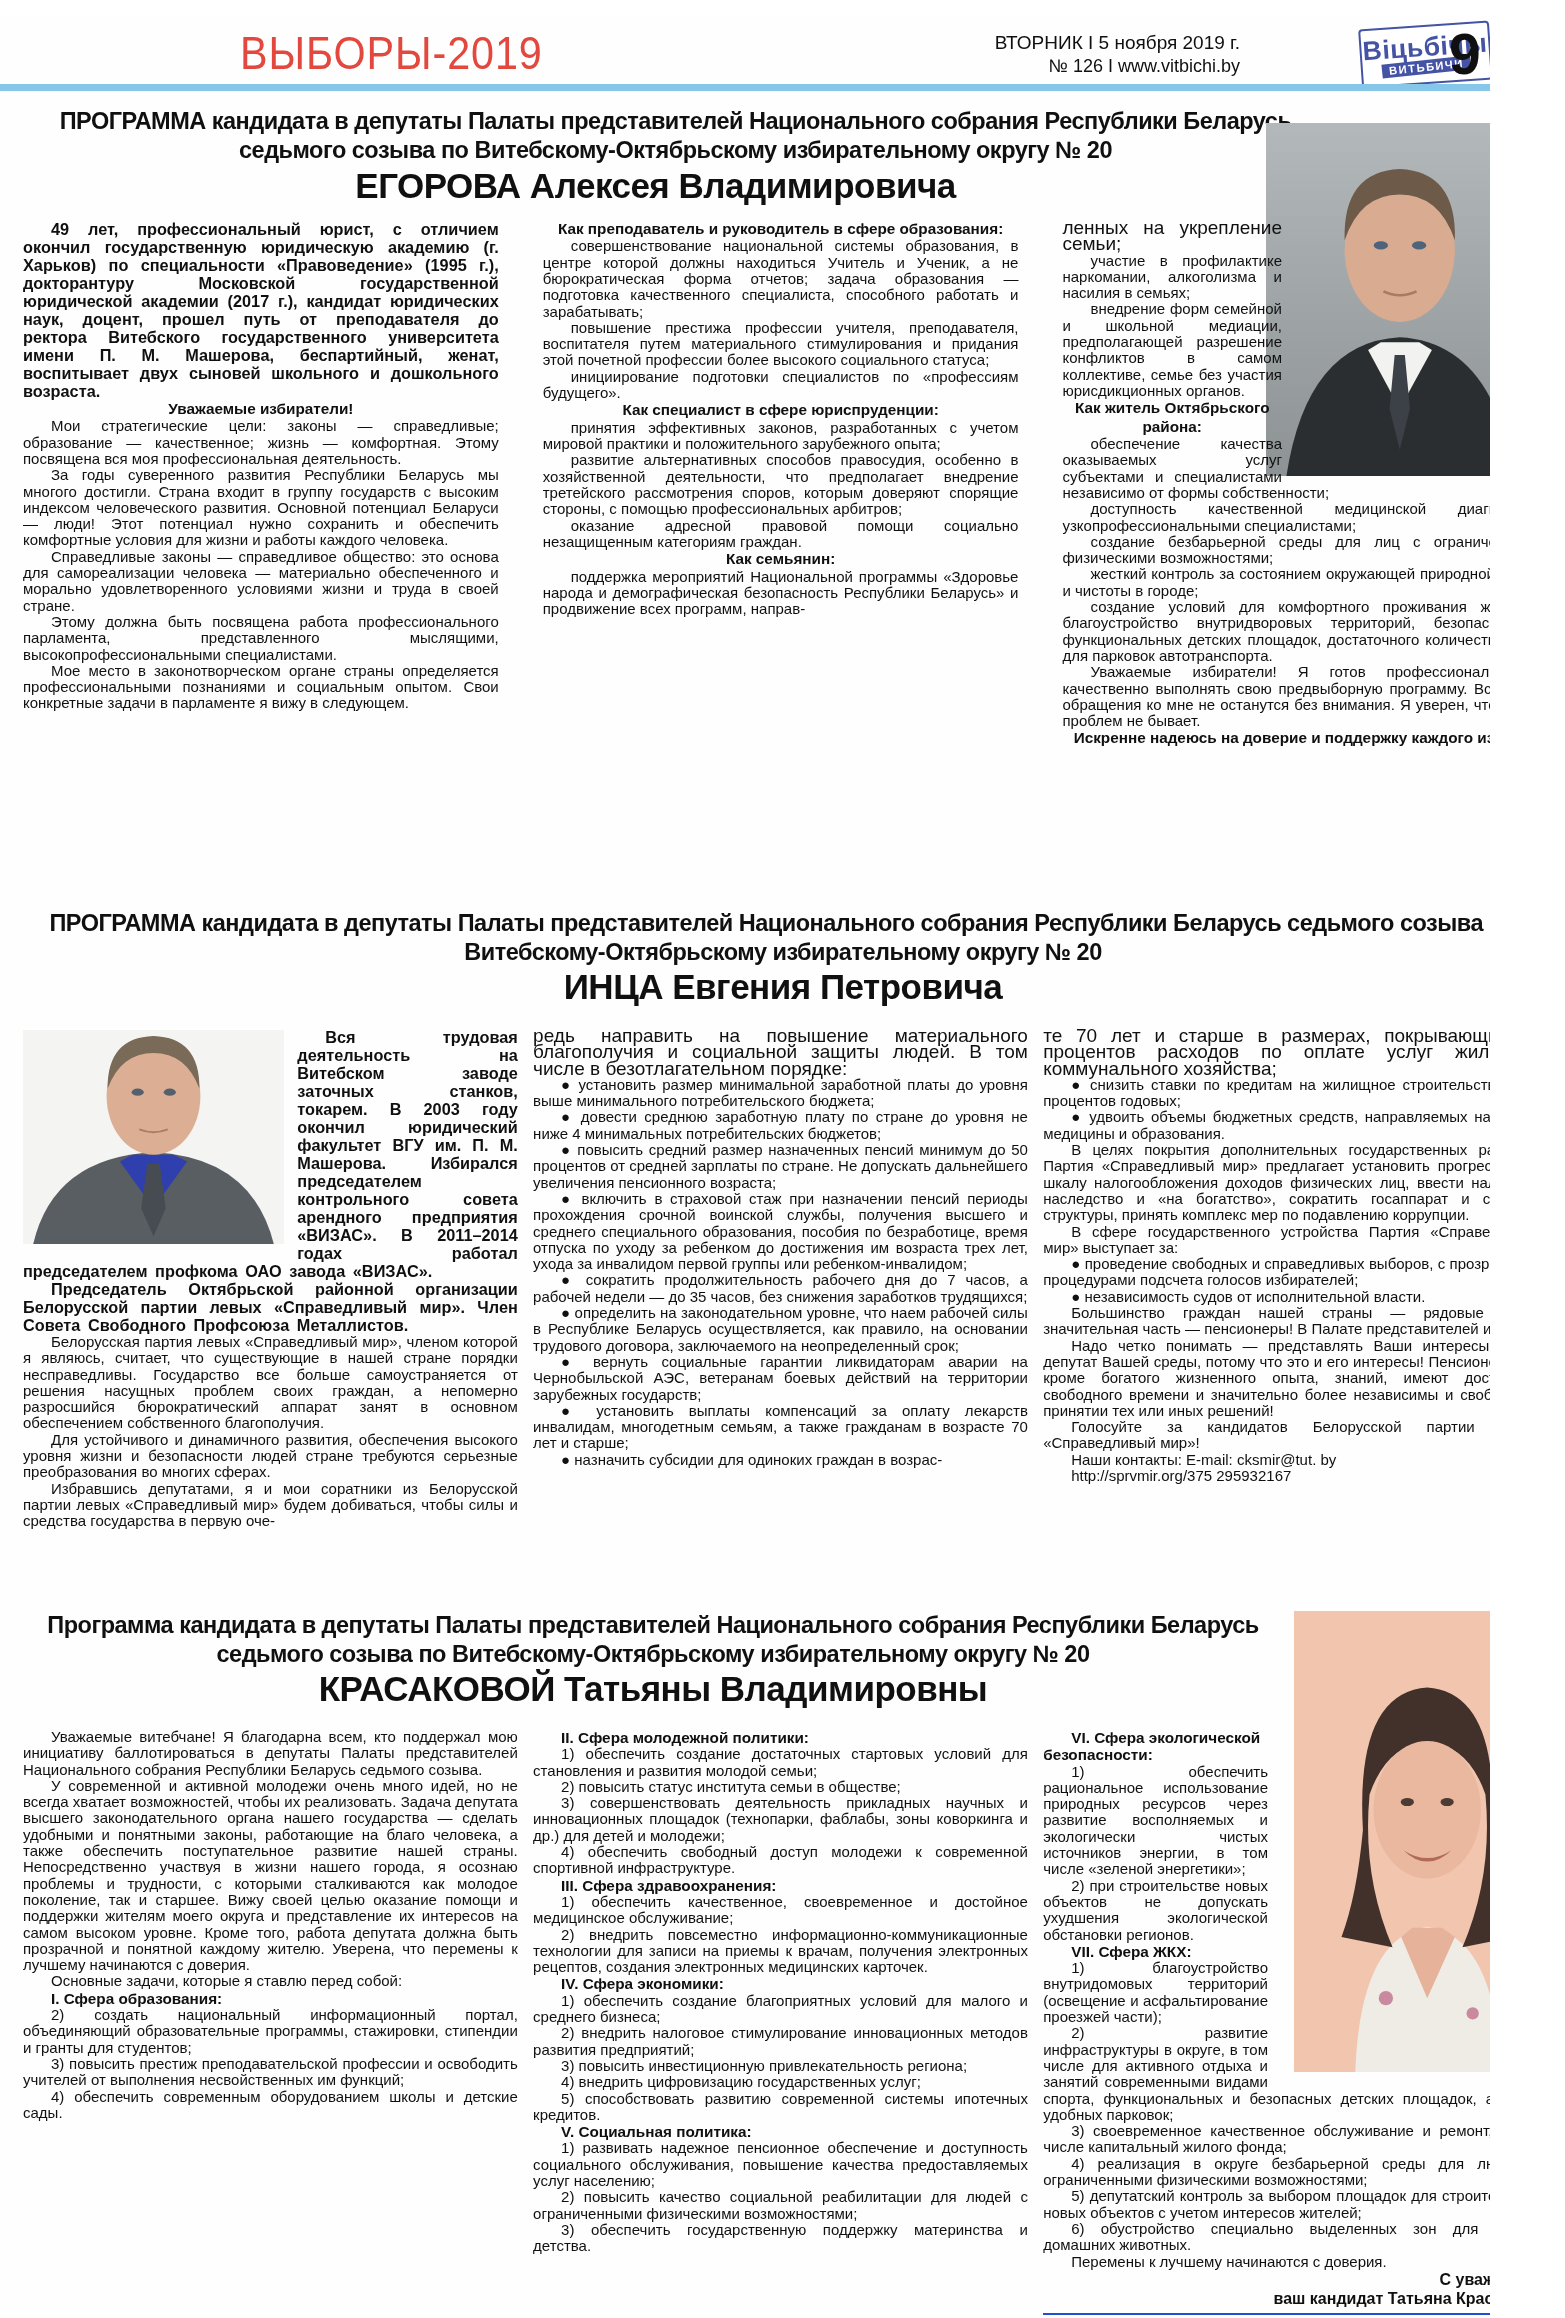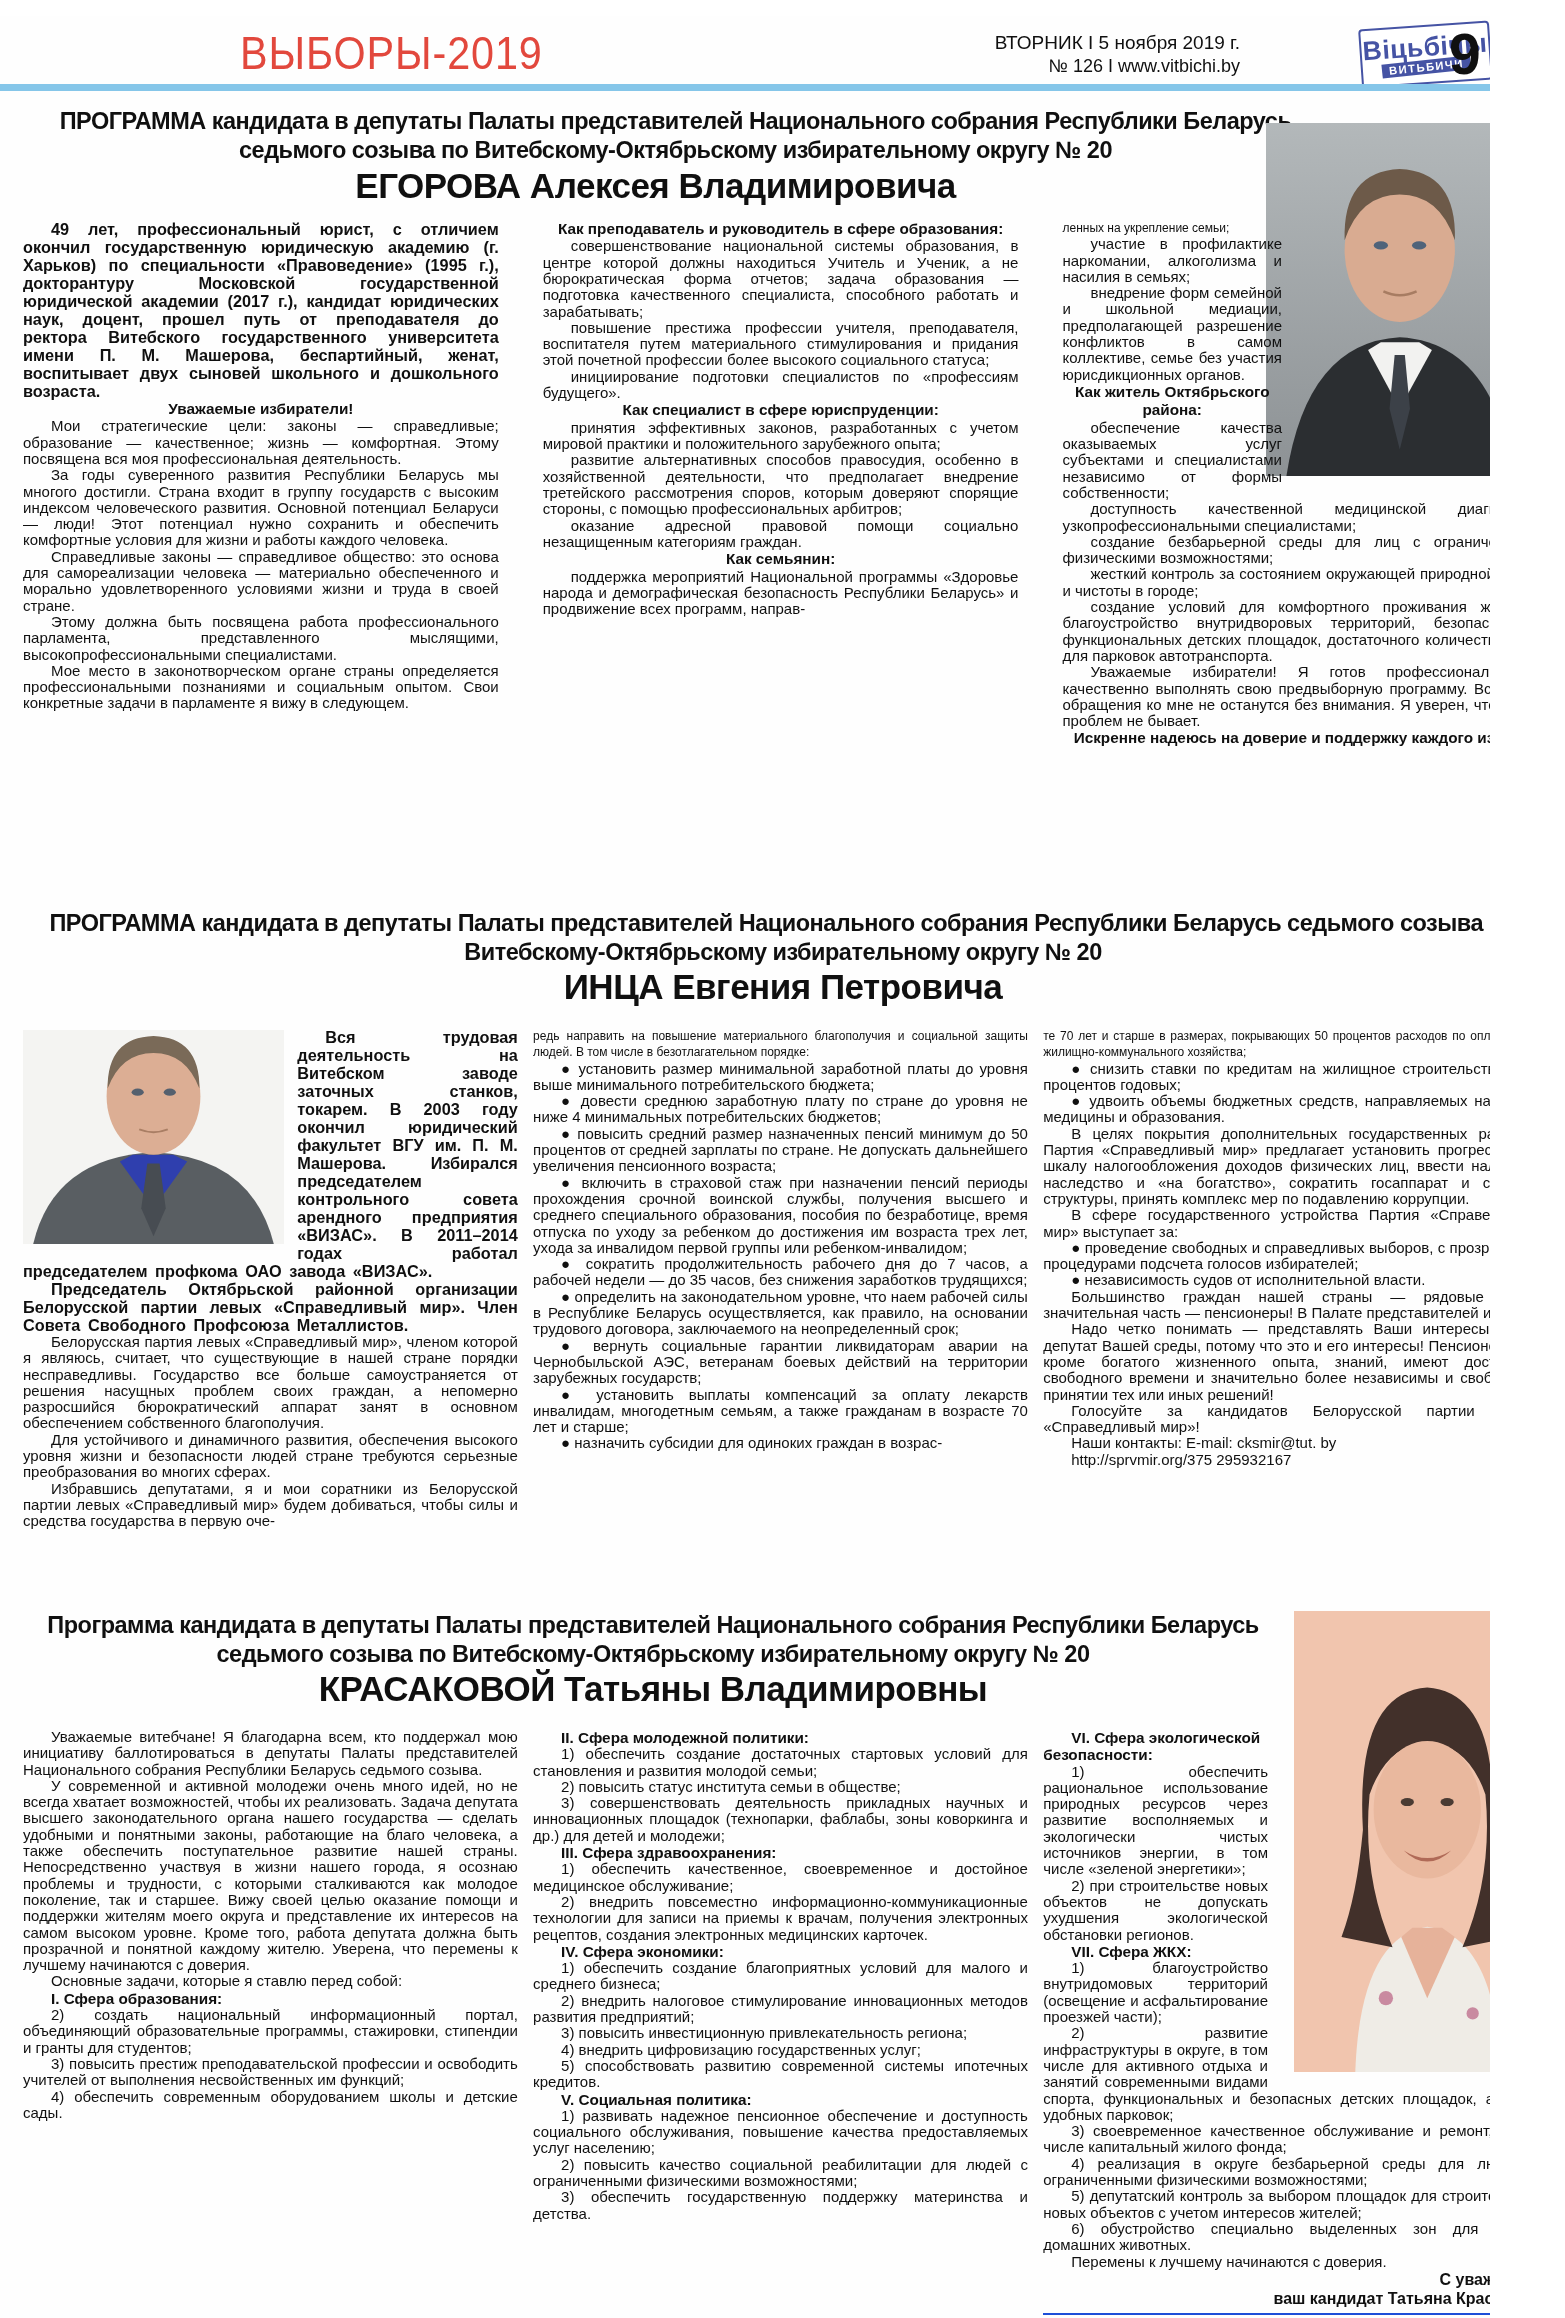--- a/index.html
+++ b/index.html
@@ -22,21 +22,21 @@
   .pagenum{position:absolute;right:9.2px;top:5.1px;font-size:57px;font-weight:700;}
   .bluebar{position:absolute;left:0;top:68px;width:1566px;height:7.1px;background:#85c6e9;}
 
   
   .kicker{font-weight:700;text-align:center;font-size:23.5px;line-height:28.6px;letter-spacing:-0.5px;}
   .headline{font-weight:700;text-align:center;font-size:35px;line-height:38px;letter-spacing:-0.5px;}
   .cols{display:flex;gap:15.3px;}
   .col{text-align:justify;}
   .col p{margin:0;}
   .p{font-size:15px;line-height:16.3px;text-indent:28px;}
-  .frag{font-size:12px;line-height:16.3px;text-indent:0;}
+  .frag{font-size:19px;line-height:16.3px;text-indent:0;}
   .lead{font-size:16.3px;line-height:18px;font-weight:700;text-indent:28px;word-spacing:3.1px;}
   .h{font-size:15.3px;line-height:18.4px;font-weight:700;text-align:center;text-indent:0;}
   .hl{font-size:15.3px;line-height:17.3px;font-weight:700;text-indent:28px;text-align:left;}
   .b{font-size:15px;line-height:16.3px;text-indent:28px;}
   .sig{font-size:16px;line-height:19.4px;font-weight:700;text-align:right;text-indent:0;}
   .sig.last{border-bottom:2px solid #1d4ed8;padding-bottom:4.1px;}
 
   
   .sec1{position:absolute;left:0;top:91px;width:1566px;height:795px;}
   .sec1 .kicker{width:1305px;margin-left:23px;}
@@ -217,20 +217,21 @@
           <p class="hl">I. Сфера образования:</p>
           <p class="p">2) создать национальный информационный портал, объединяющий образовательные программы, стажировки, стипендии и гранты для студентов;</p>
           <p class="p">3) повысить престиж преподавательской профессии и освободить учителей от выполнения несвойственных им функций;</p>
           <p class="p">4) обеспечить современным оборудованием школы и детские сады.</p>
         </div>
       <div class="col c2">
           <p class="hl">II. Сфера молодежной политики:</p>
           <p class="p">1) обеспечить создание достаточных стартовых условий для становления и развития молодой семьи;</p>
           <p class="p">2) повысить статус института семьи в обществе;</p>
           <p class="p">3) совершенствовать деятельность прикладных научных и инновационных площадок (технопарки, фаблабы, зоны коворкинга и др.) для детей и молодежи;</p>
+          <p class="p">4) обеспечить свободный доступ молодежи к современной спортивной инфраструктуре.</p>
           <p class="hl">III. Сфера здравоохранения:</p>
           <p class="p">1) обеспечить качественное, своевременное и достойное медицинское обслуживание;</p>
           <p class="p">2) внедрить повсеместно информационно-коммуникационные технологии для записи на приемы к врачам, получения электронных рецептов, создания электронных медицинских карточек.</p>
           <p class="hl">IV. Сфера экономики:</p>
           <p class="p">1) обеспечить создание благоприятных условий для малого и среднего бизнеса;</p>
           <p class="p">2) внедрить налоговое стимулирование инновационных методов развития предприятий;</p>
           <p class="p">3) повысить инвестиционную привлекательность региона;</p>
           <p class="p">4) внедрить цифровизацию государственных услуг;</p>
           <p class="p">5) способствовать развитию современной системы ипотечных кредитов.</p>
           <p class="hl">V. Социальная политика:</p>

